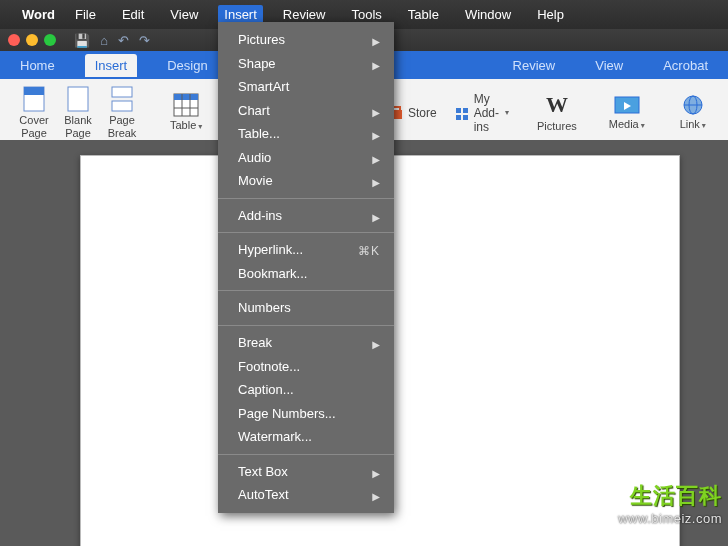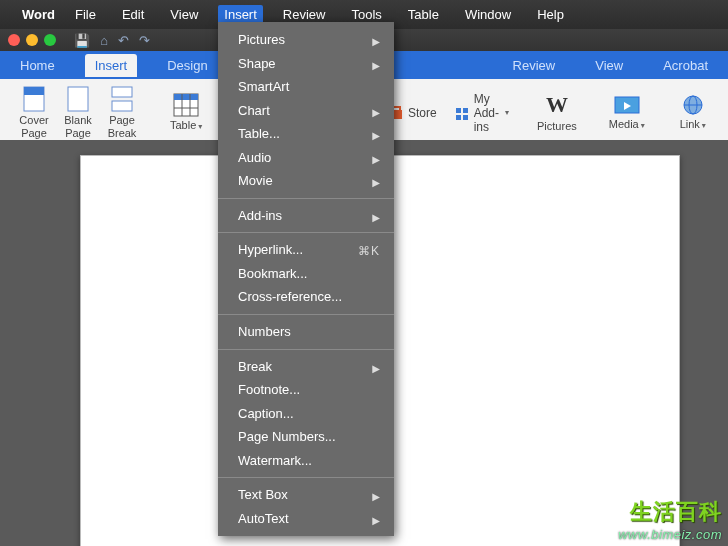--- a/index.html
+++ b/index.html
@@ -44,23 +44,23 @@
   .page { position: absolute; left: 80px; top: 155px; width: 600px; height: 420px; background: #fff; border: 1px solid #bbb; box-shadow: 0 2px 6px rgba(0,0,0,.4); }
 
   
   .dropdown { position: absolute; left: 218px; top: 22px; width: 176px; background: #6a6a6a; color: #fff; font-size: 13px; box-shadow: 2px 3px 10px rgba(0,0,0,.6); padding: 6px 0; }
   .dd-item { display: flex; align-items: flex-end; justify-content: space-between; padding: 3px 14px 3px 20px; cursor: default; line-height: 1.35; }
   .dd-item .sub { font-size: 10px; color: #ddd; }
   .dd-item .kb { color: #d8d8d8; letter-spacing: 1px; font-size: 12px; }
   .dd-sep { height: 1px; background: #8a8a8a; margin: 5px 0; }
 
   
-  .watermark { position: absolute; right: 6px; bottom: 4px; text-align: right; }
+  .watermark { position: absolute; right: 6px; bottom: 20px; text-align: right; }
   .watermark .line1 { color: #7fd321; font-weight: 700; font-size: 22px; text-shadow: 1px 1px 1px #2a4a00; letter-spacing: 1px; }
-  .watermark .line2 { color: #86efac; font-size: 13px; letter-spacing: .5px; text-shadow: 0 0 2px #000; font-style: italic; }
+  .watermark .line2 { color: #e5e5e5; font-size: 13px; letter-spacing: .5px; text-shadow: 0 0 2px #000; }
 </style>
 </head>
 <body>
 
 <div class="mac-menubar">
   <span class="apple-logo"></span>
   <span class="app-name">Word</span>
   <span class="menu">File</span>
   <span class="menu">Edit</span>
   <span class="menu">View</span>
@@ -275,23 +275,20 @@
       <span class="sub">▶</span>
     </div>
     <div class="dd-sep"></div>
     <div class="dd-item">
       <span>Hyperlink...</span>
       <span class="kb">⌘K</span>
     </div>
     <div class="dd-item">
       <span>Bookmark...</span>
     </div>
-    <div class="dd-item">
-      <span>Cross-reference...</span>
-    </div>
     <div class="dd-sep"></div>
     <div class="dd-item">
       <span>Numbers</span>
     </div>
     <div class="dd-sep"></div>
     <div class="dd-item">
       <span>Break</span>
       <span class="sub">▶</span>
     </div>
     <div class="dd-item">

